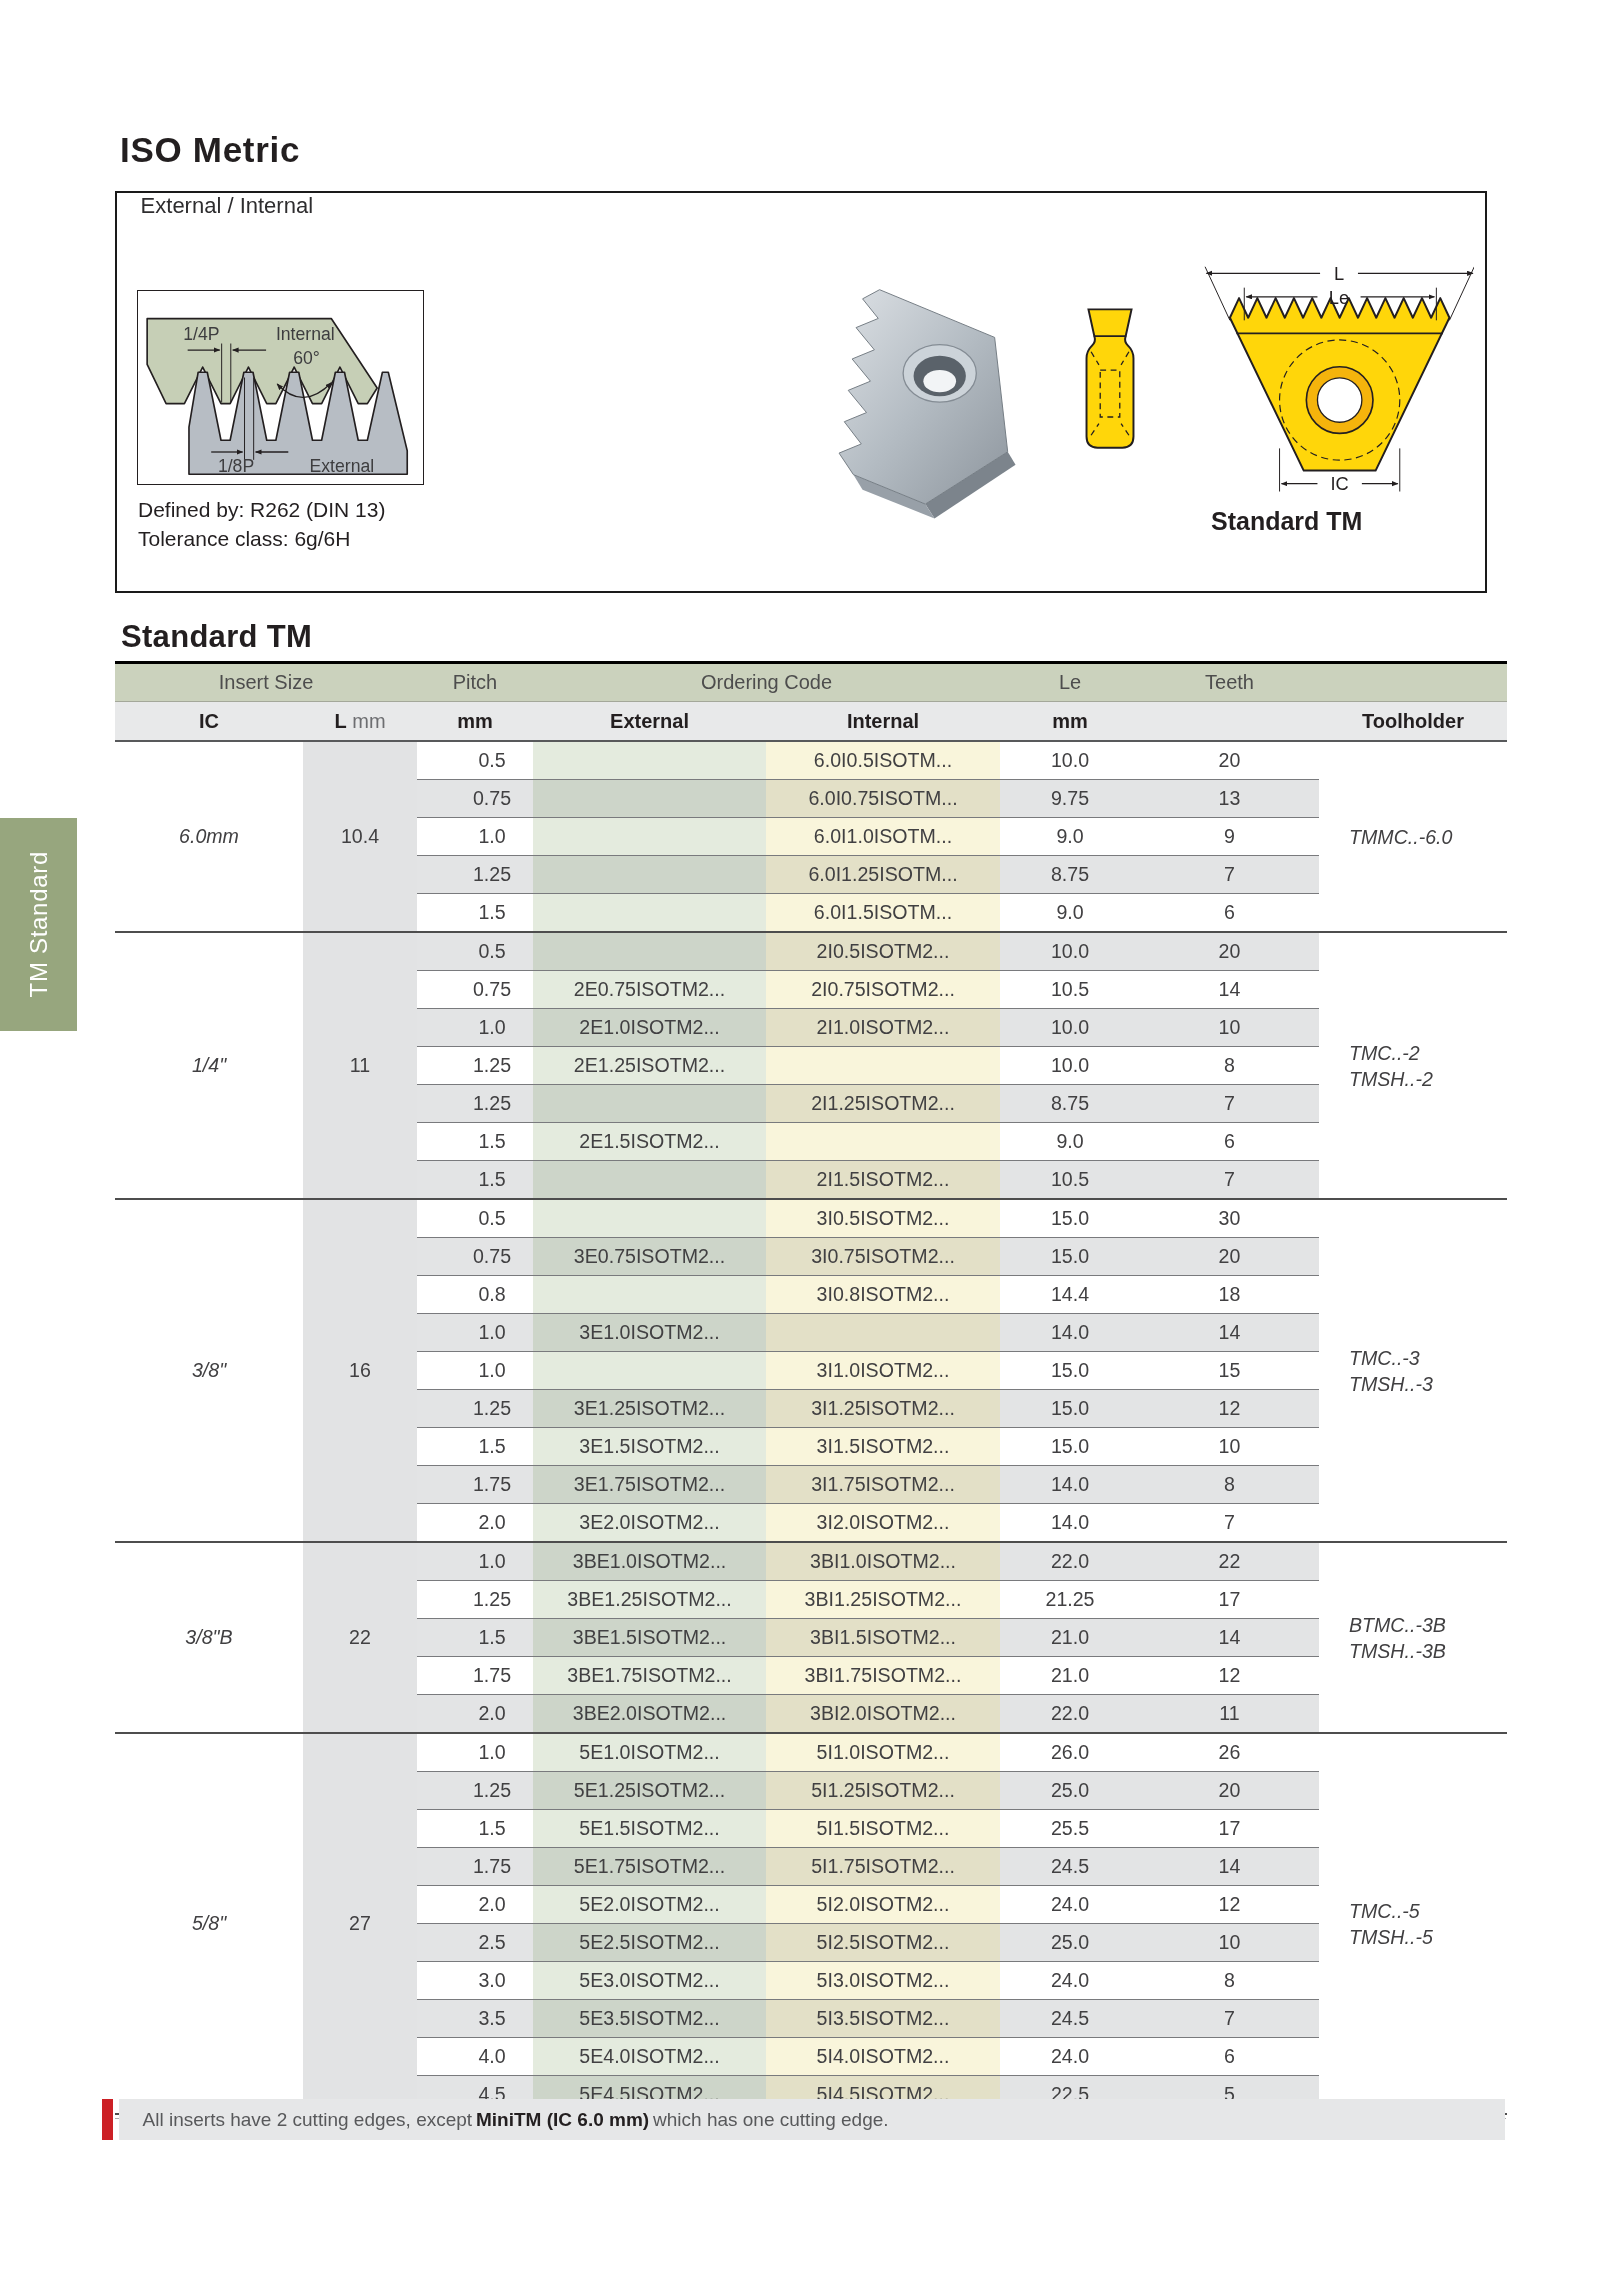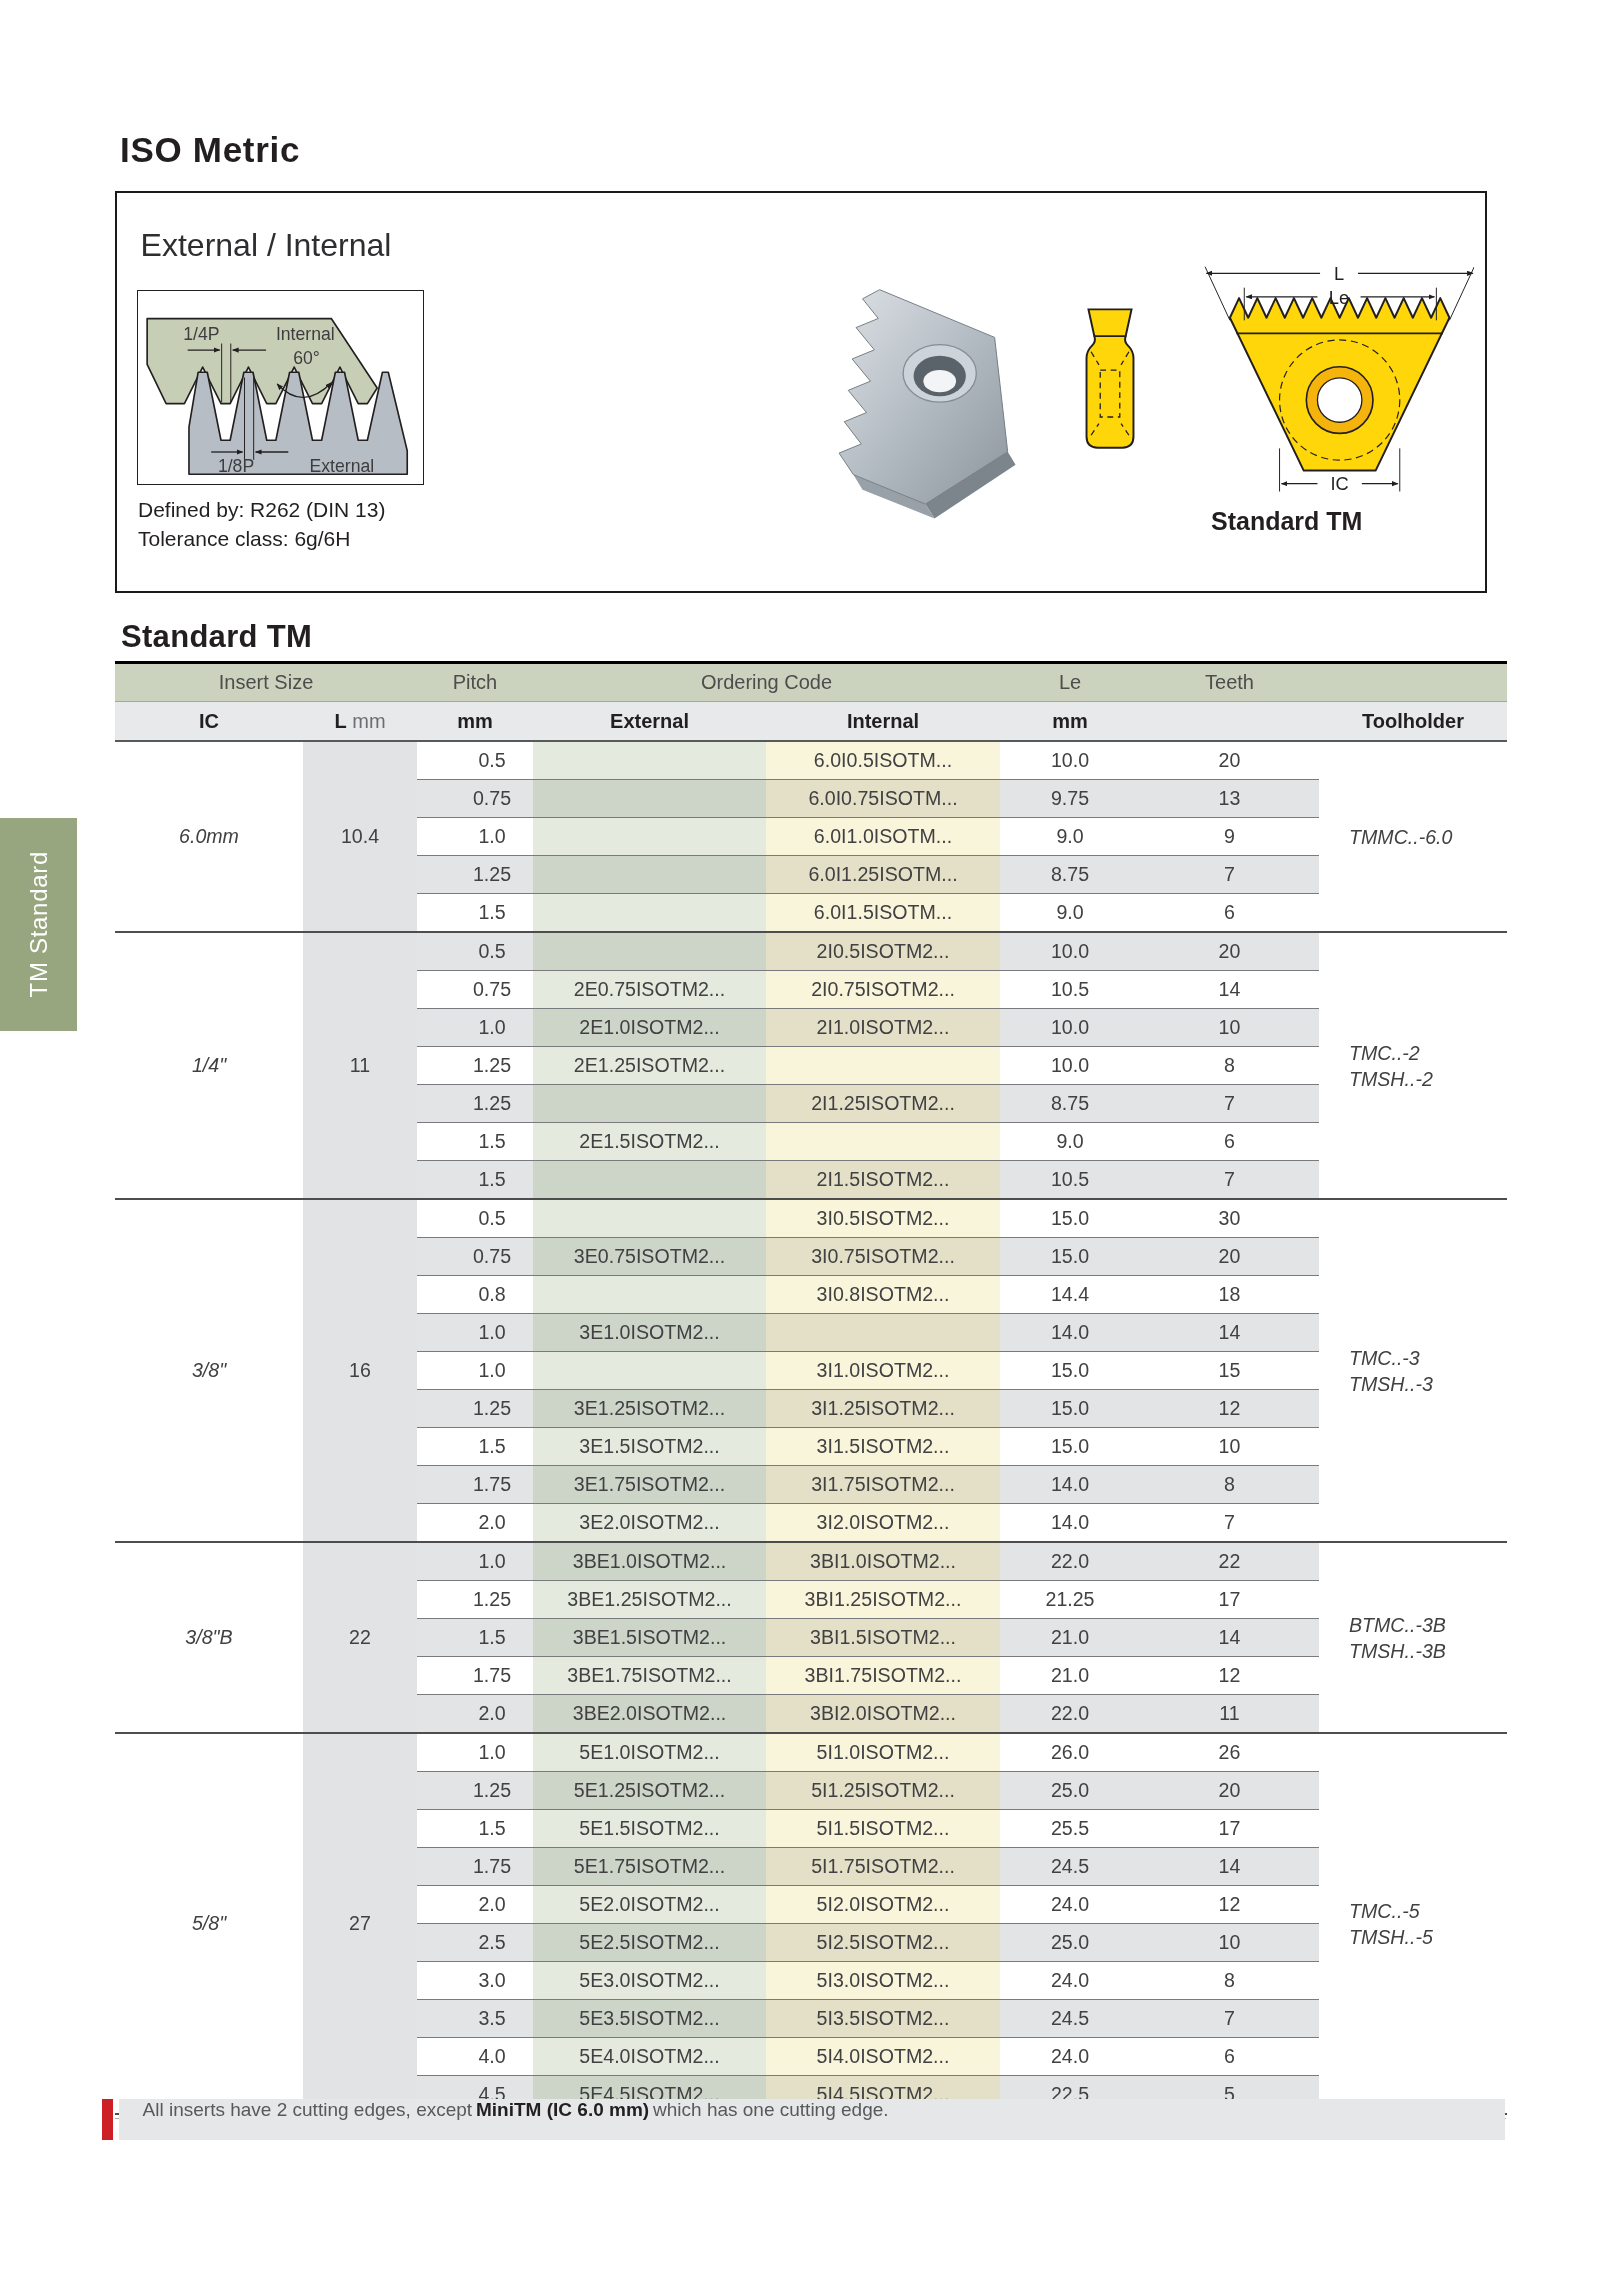--- a/index.html
+++ b/index.html
@@ -8,21 +8,21 @@
 
   
   .side-tab{position:absolute;left:0;top:818px;width:77px;height:213px;background:#97a67e;
             display:flex;align-items:center;justify-content:center;}
   .side-tab span{writing-mode:vertical-rl;transform:rotate(180deg);color:#ffffff;
                  font-size:24px;letter-spacing:0.7px;}
 
   
   .page-title{position:absolute;left:120px;top:130px;font-size:35px;font-weight:700;letter-spacing:0.7px;}
   .top-box{position:absolute;left:115px;top:191px;width:1368px;height:398px;border:2px solid #1a1a1a;}
-  .extint-label{position:absolute;left:23.6px;top:34px;font-size:32px;color:#2e2d2f;}
+  .extint-label{position:absolute;left:23.6px;top:0;font-size:22px;color:#2e2d2f;}
 
   
   .thread-box{position:absolute;left:19.6px;top:97px;width:285px;height:193px;border:1.6px solid #231f20;background:#fff;}
   .thread-box svg{display:block;}
   .defined{position:absolute;left:21px;top:302px;font-size:21px;line-height:29px;color:#231f20;}
 
   .insert-photo{position:absolute;left:658px;top:82px;}
   .small-insert{position:absolute;left:963px;top:113px;}
   .big-insert{position:absolute;left:1072px;top:62px;}
   .std-caption{position:absolute;left:1094px;top:314px;font-size:25px;font-weight:700;}
@@ -47,21 +47,21 @@
   tbody td.int-cell{background:rgba(232,214,105,0.24);}
   tbody td.pitch-cell{text-align:center;padding-left:34px;}
   tbody td.tool-cell{text-align:left;padding-left:30px;font-size:19.6px;color:#414042;line-height:26px;}
   tbody tr.group-start td{border-top:2.6px solid #4d4d4d;}
   tbody tr:not(.group-start) td.mid{border-top:1.3px solid #797a7d;}
   .tbl-underline{position:absolute;left:0;top:100%;margin-top:2.6px;width:1391px;height:1.3px;background:#aaabad;}
 
   
   .note{position:absolute;left:102px;top:2099px;width:1403px;height:41px;display:flex;}
   .note-red{width:10.5px;height:41px;background:#cc2026;}
-  .note-bar{margin-left:6.5px;flex:1;background:#e6e7e8;display:flex;align-items:flex-start;
+  .note-bar{margin-left:6.5px;flex:1;background:#e6e7e8;display:flex;align-items:center;
             padding-left:23.6px;font-size:19px;color:#58595b;}
   .note-bar b{color:#231f20;font-weight:700;margin:0 3.9px 0 3.9px;}
 
   
   .footer{position:absolute;left:102px;top:2171px;width:1403px;height:41px;display:flex;align-items:center;}
   .page-num{font-size:27px;font-weight:700;color:#231f20;padding:5.9px 19.6px 5.9px 17px;
             border-left:1.3px solid #6d6e71;border-right:1.3px solid #6d6e71;}
   .logo{position:relative;margin-left:17px;font-size:33px;font-weight:800;color:#d6252b;
         letter-spacing:0.7px;font-family:"Liberation Sans",sans-serif;}
   .logo-tri{position:absolute;left:39px;bottom:5.2px;width:0;height:0;z-index:2;

